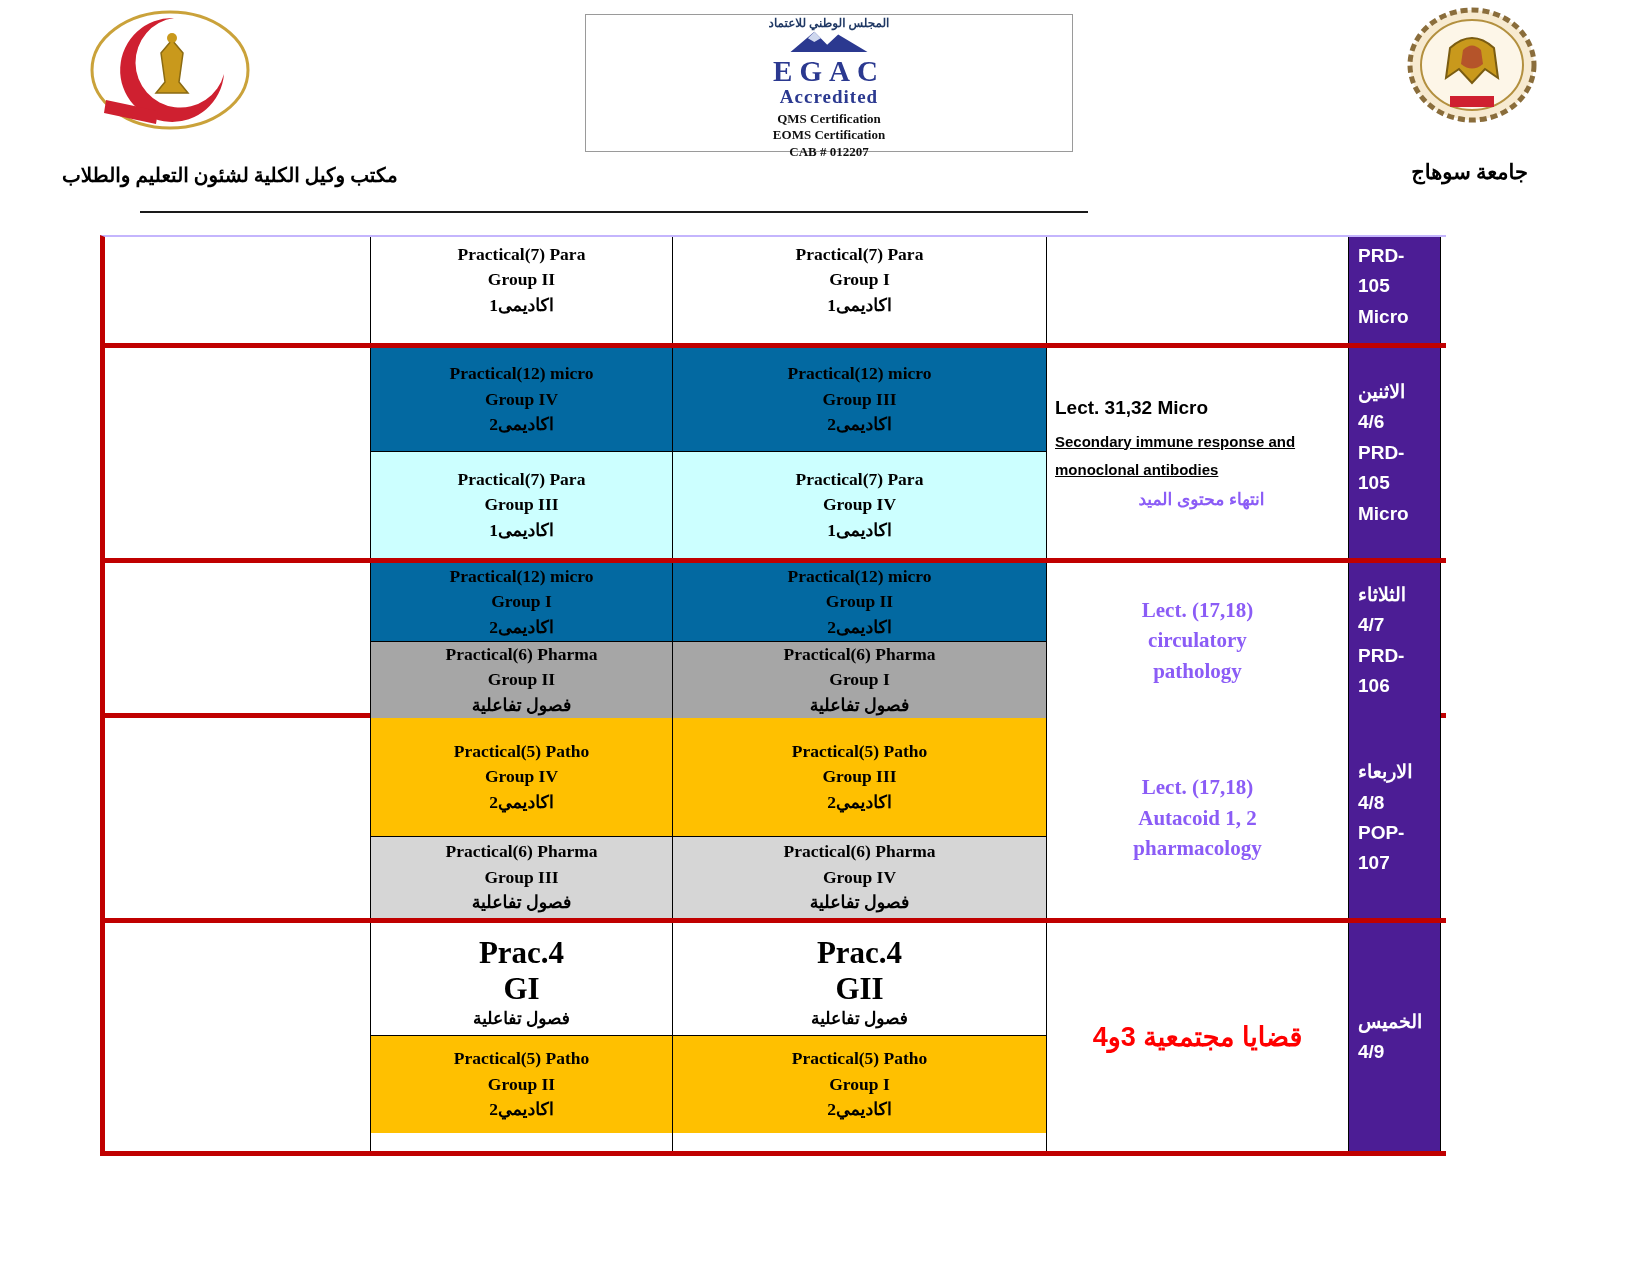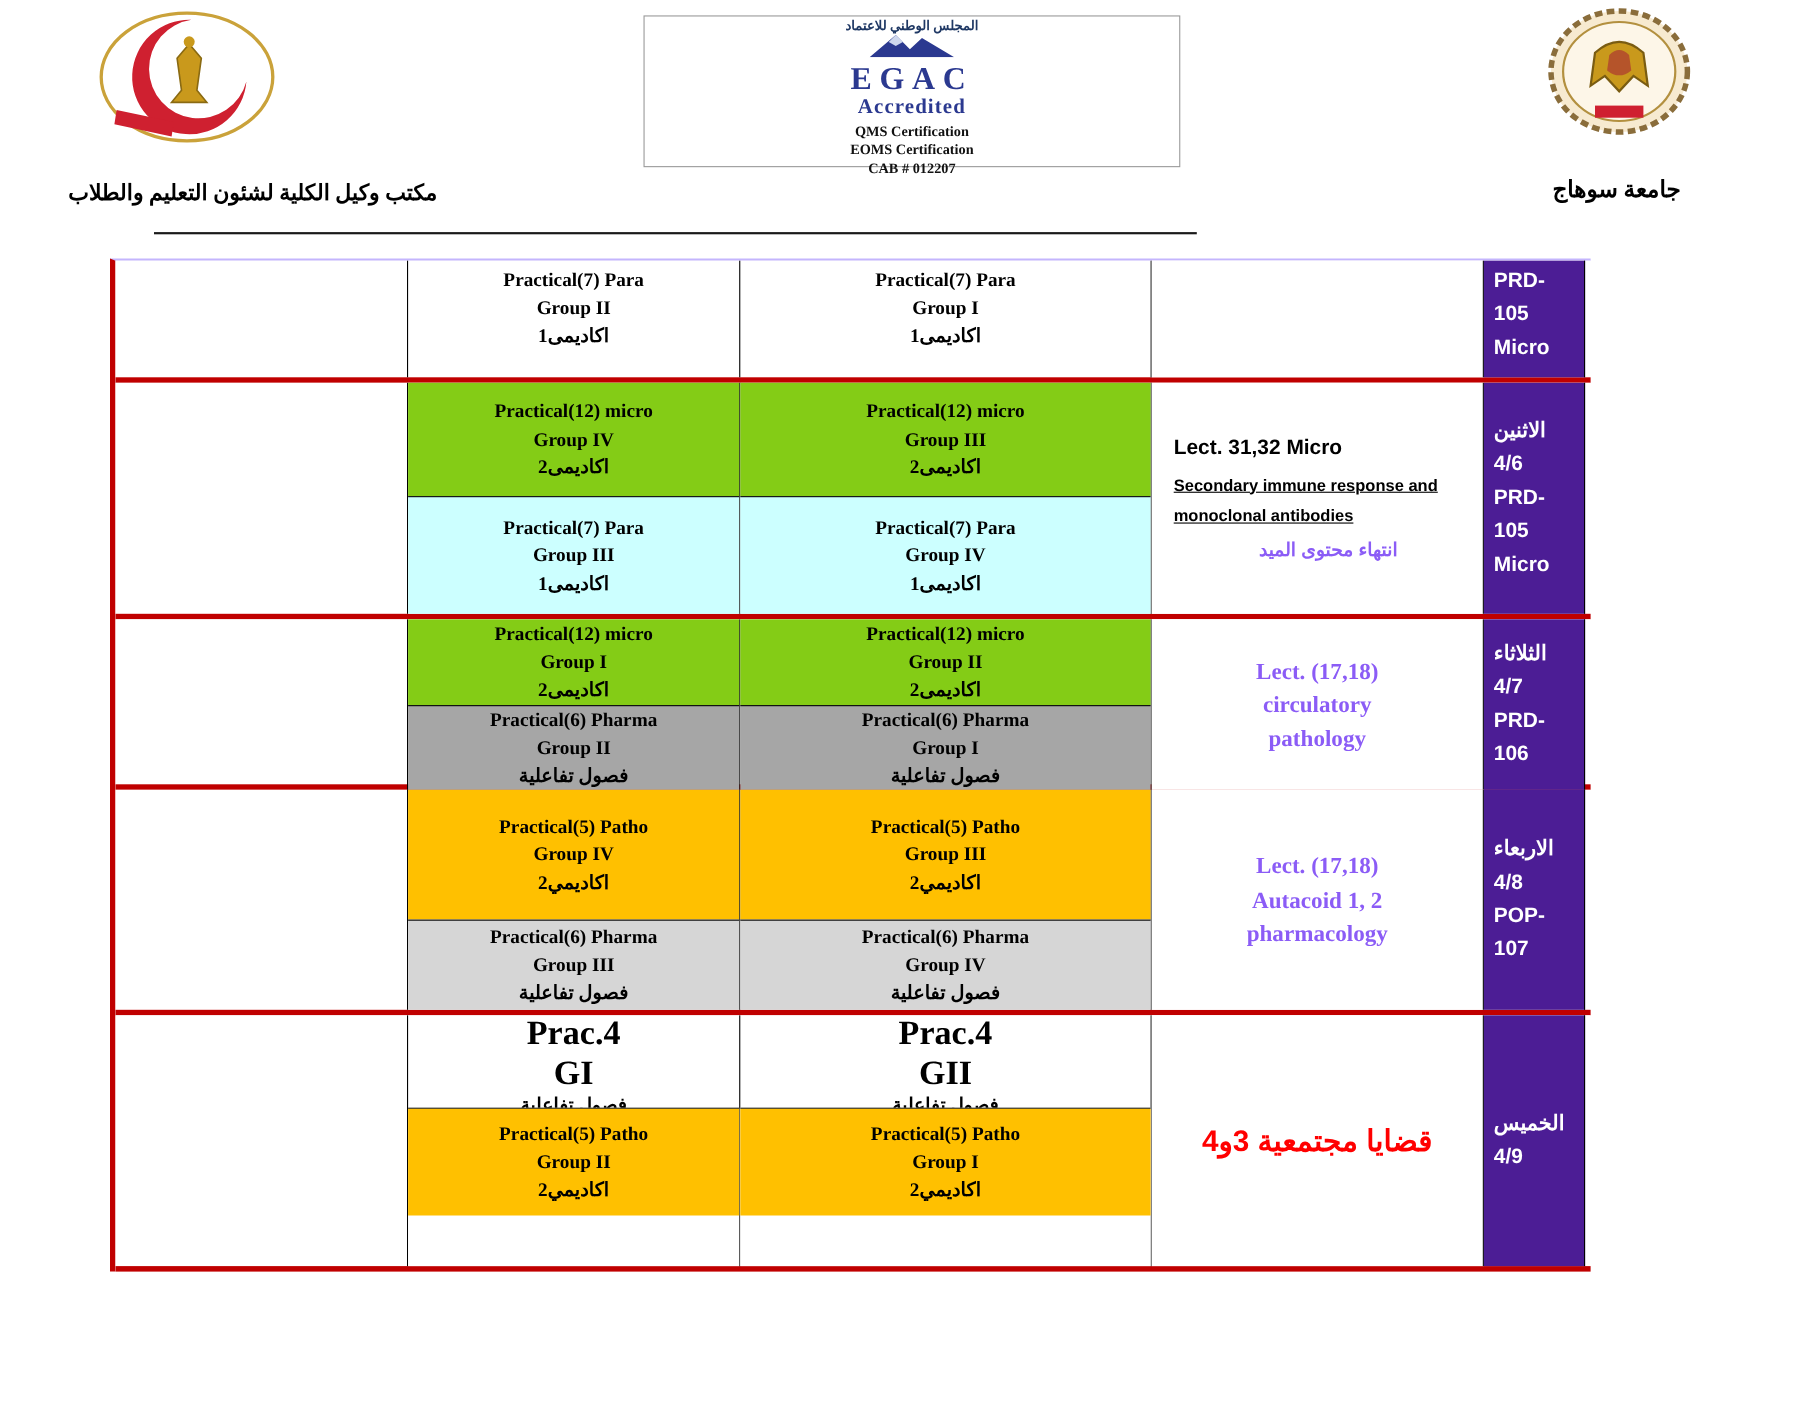--- a/index.html
+++ b/index.html
@@ -45,42 +45,42 @@
   .b3 { height:205px; } .b4 { height:233px; }
 
   .col { border-right:1px solid #000; box-sizing:border-box; min-width:0; }
   .colp { display:flex; flex-direction:column; }
   .sub { display:flex; align-items:center; justify-content:center; box-sizing:border-box; }
   .sub.second { border-top:1px solid #000; flex:1; }
   .b0 .sub { height:100%; align-items:flex-start; padding-top:5px; }
   .b1 .sub.first { height:103px; }
   .b2 .sub.first { height:78px; }
   .b3 .sub.first { height:118px; }
-  .b4 .sub.first { height:84px; }
+  .b4 .sub.first { height:112px; }
   .b4 .sub.second { align-items:flex-start; background:#fff; }
 
-  .bg-lav    { background:#84cc16; }
+  .bg-lav    { background:#0369a1; }
   .bg-cyan   { background:#ccffff; }
   .bg-dgray  { background:#a6a6a6; }
   .bg-lgray  { background:#d6d6d6; }
   .bg-orange { background:#ffc000; }
 
   .ctext {
     font-weight:700; font-size:17.5px; line-height:1.45; text-align:center;
     white-space:pre-line; color:#000; padding:0 4px;
   }
 
   .bigwrap  { display:flex; flex-direction:column; align-items:center; padding-top:6px; }
   .cell-big { font-weight:700; font-size:31px; line-height:1.15; text-align:center; white-space:pre-line; color:#000; }
   .cell-bignote { font-weight:700; font-size:17px; color:#000; margin-top:2px; }
   .orangeblock { width:100%; height:97px; background:#ffc000; display:flex; align-items:center; justify-content:center; }
 
   .lec { background:#fff; display:flex; flex-direction:column; justify-content:center; align-items:center; }
   .lec-main { font-weight:700; font-size:21px; text-align:center; white-space:pre-line; line-height:1.45; color:#8b5cf6; }
-  .b1 .lec { align-items:flex-start; padding-left:20px; }
+  .b1 .lec { align-items:flex-start; padding-left:8px; }
   .lec-title { font-family:"Liberation Sans", sans-serif; font-weight:700; font-size:19px; color:#000; margin-bottom:9px; }
   .lec-note  { font-family:"Liberation Sans", sans-serif; font-weight:700; font-size:15px; color:#000;
                text-decoration:underline; width:272px; line-height:1.9; }
   .lec-ar    { font-family:"Liberation Sans", sans-serif; font-weight:700; font-size:17px; color:#8b5cf6;
                margin-top:4px; align-self:center; }
   .lec-red   { color:#ff0000; font-family:"Liberation Sans", sans-serif; font-weight:700; font-size:27px;
                direction:rtl; text-align:right; }
 
   .day { background:#4c1d95; display:flex; align-items:center; }
   .b0 .day { align-items:flex-start; }

